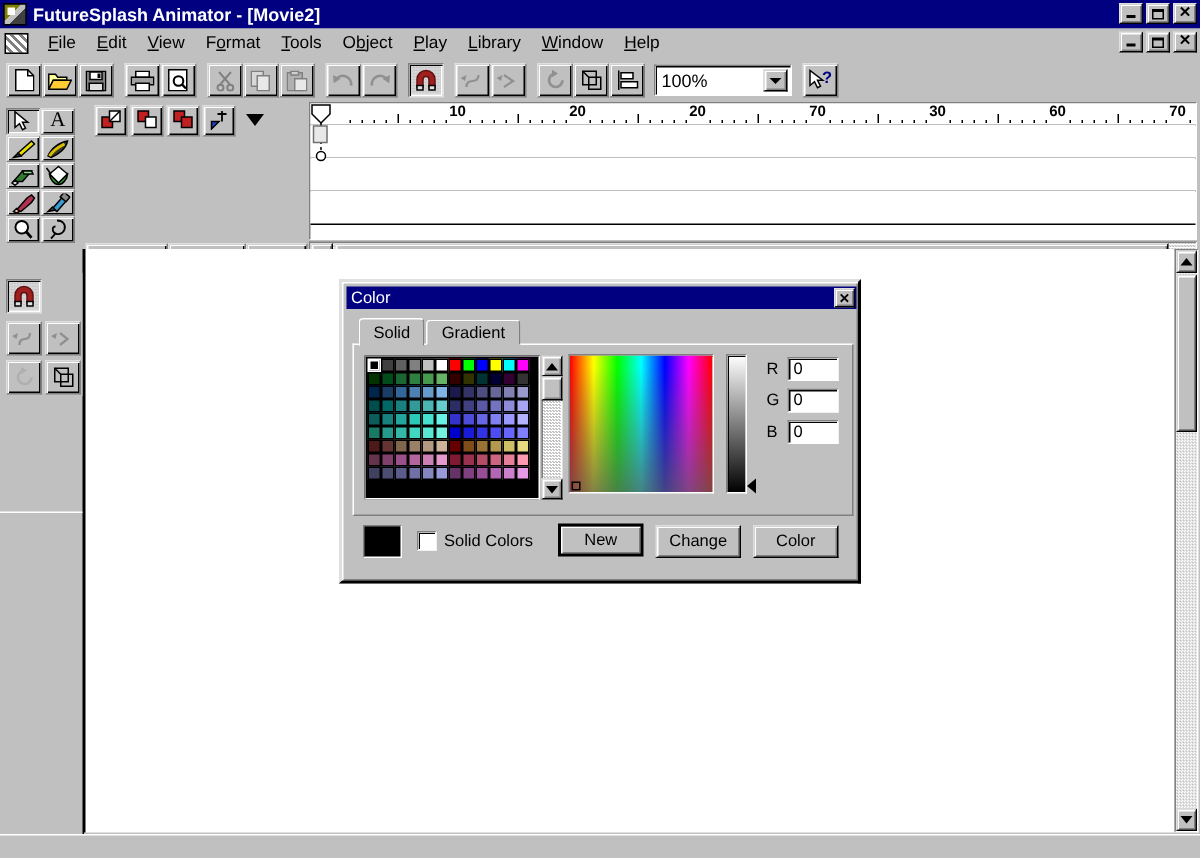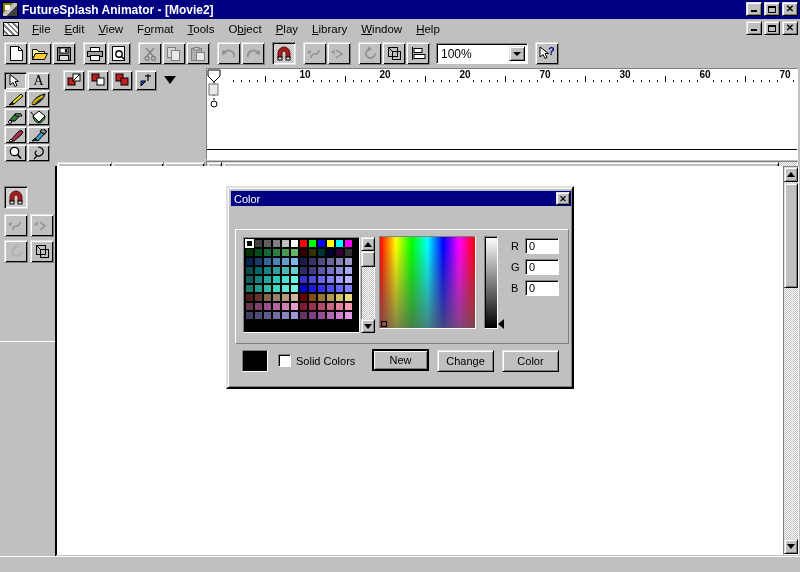--- a/index.html
+++ b/index.html
@@ -617,20 +617,28 @@
   <div class="statusbar">
     <span style="padding-left:4px;line-height:16px;"></span>
   </div>
 
   <div class="dlg">
     <div class="dlg-tb">
       <span class="t">Color</span>
       <div class="dlg-x">✕</div>
     </div>
 
+    <div class="tabs">
+      <div class="tab active">
+        <span>Solid</span>
+      </div>
+      <div class="tab">
+        <span>Gradient</span>
+      </div>
+    </div>
 
     <div class="tabbody"></div>
 
     <div class="palwrap">
       <div class="palgrid" id="palgrid">
           <div class="sw selected" style="background: rgb(0, 0, 0);"></div>
           <div class="sw" style="background: rgb(64, 64, 64);"></div>
           <div class="sw" style="background: rgb(96, 96, 96);"></div>
           <div class="sw" style="background: rgb(128, 128, 128);"></div>
           <div class="sw" style="background: rgb(192, 192, 192);"></div>

